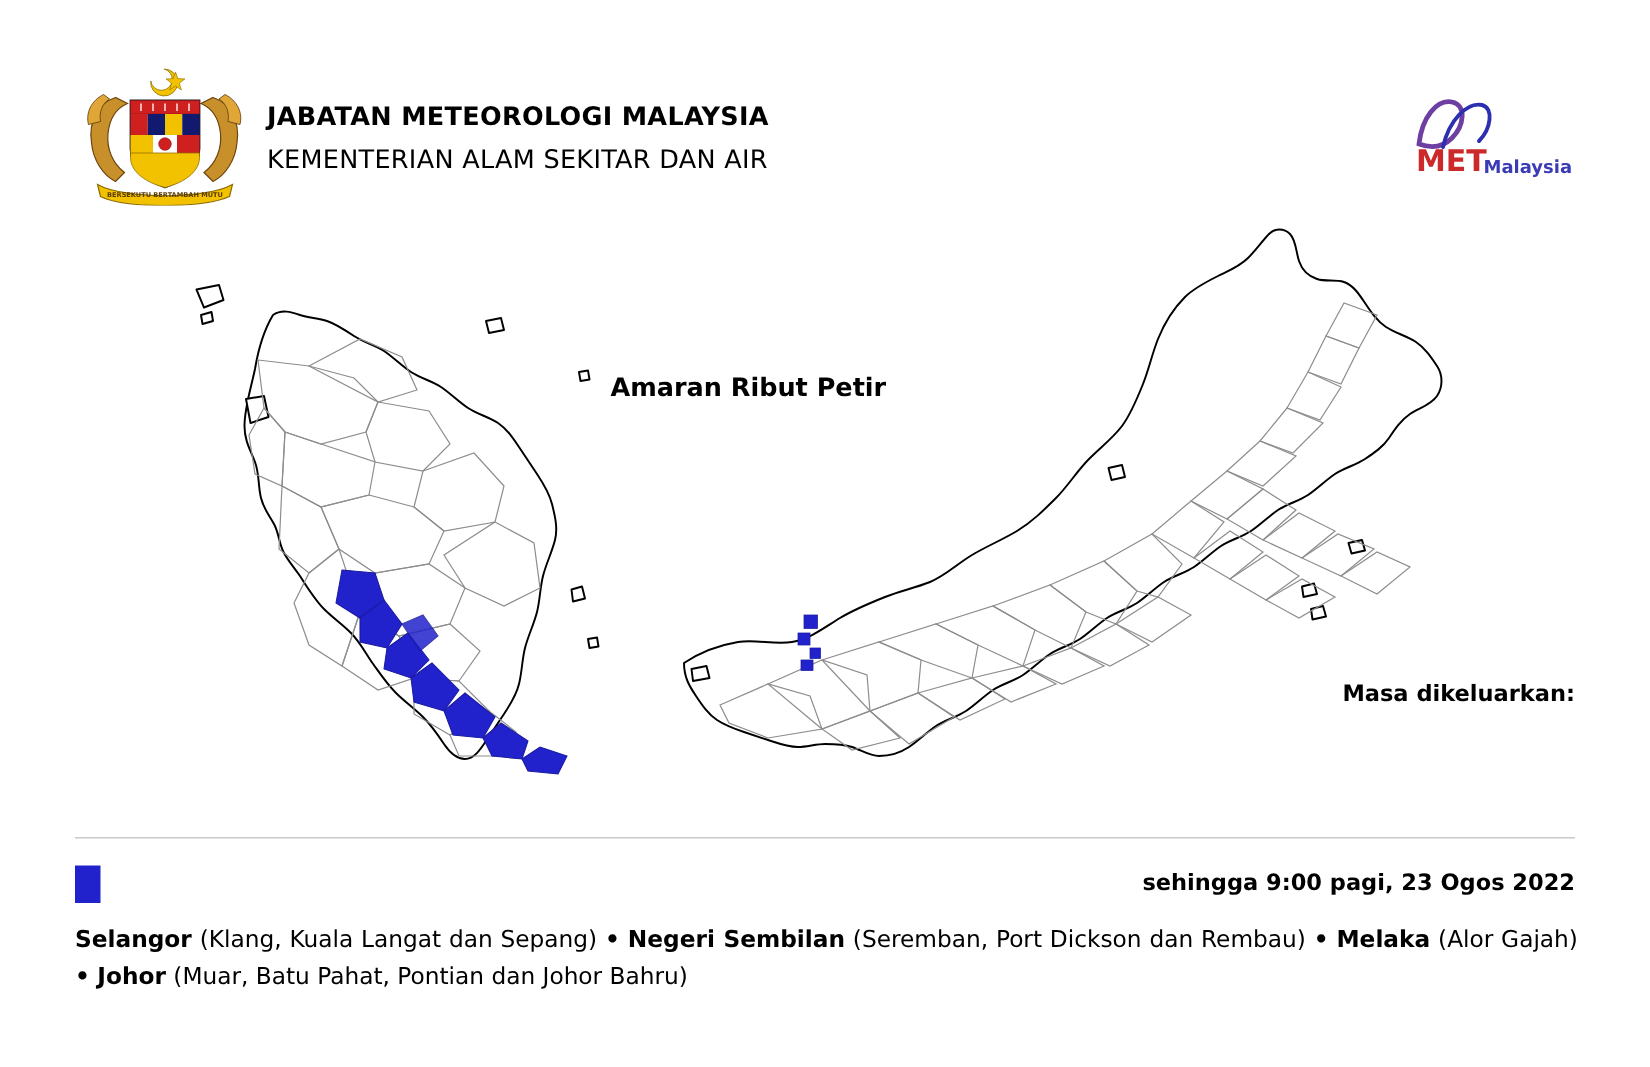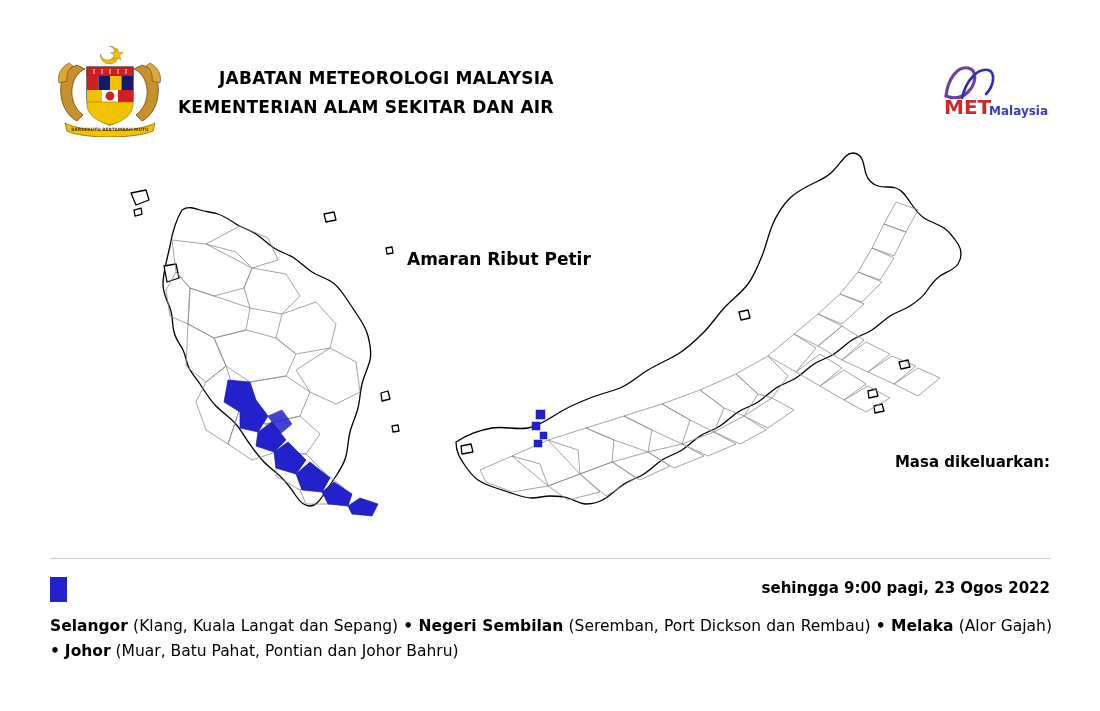--- a/index.html
+++ b/index.html
@@ -36,25 +36,24 @@
     position: absolute;
     left: 178px;
     top: 70px;
     line-height: 1.0;
   }
   .org-title-1 {
     font-size: 17px;
     font-weight: bold;
     letter-spacing: 0.2px;
     white-space: nowrap;
-    text-align: right;
   }
   .org-title-2 {
     font-size: 17px;
-    font-weight: bold;
+    font-weight: normal;
     letter-spacing: 0.2px;
     white-space: nowrap;
     margin-top: 12px;
   }
 
   .met-logo {
     position: absolute;
     right: 48px;
     top: 62px;
     width: 120px;

